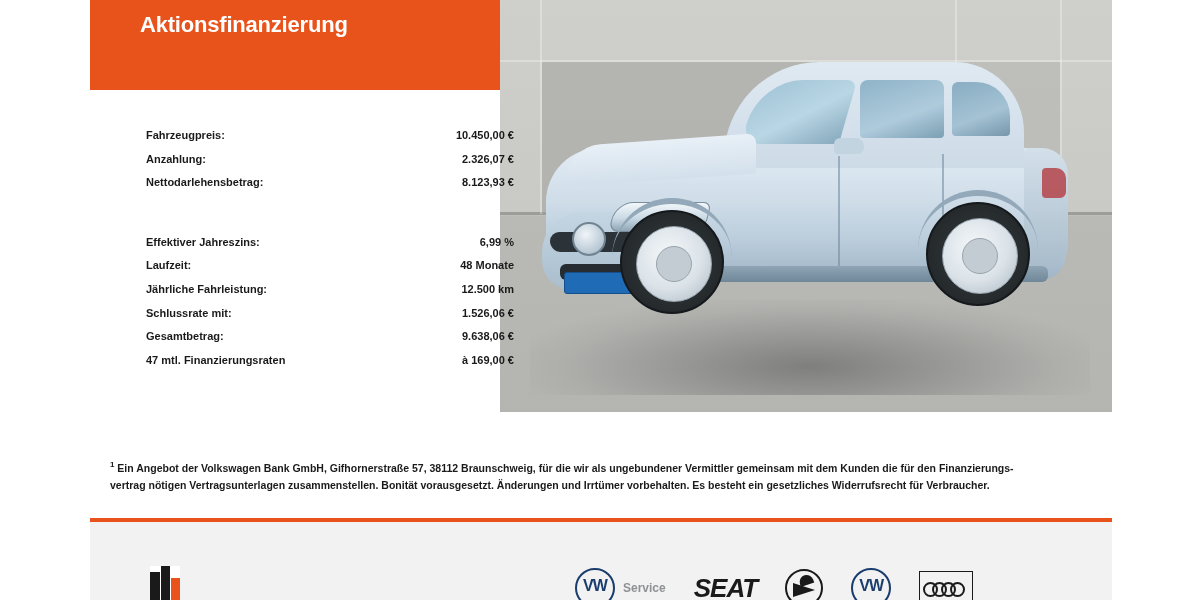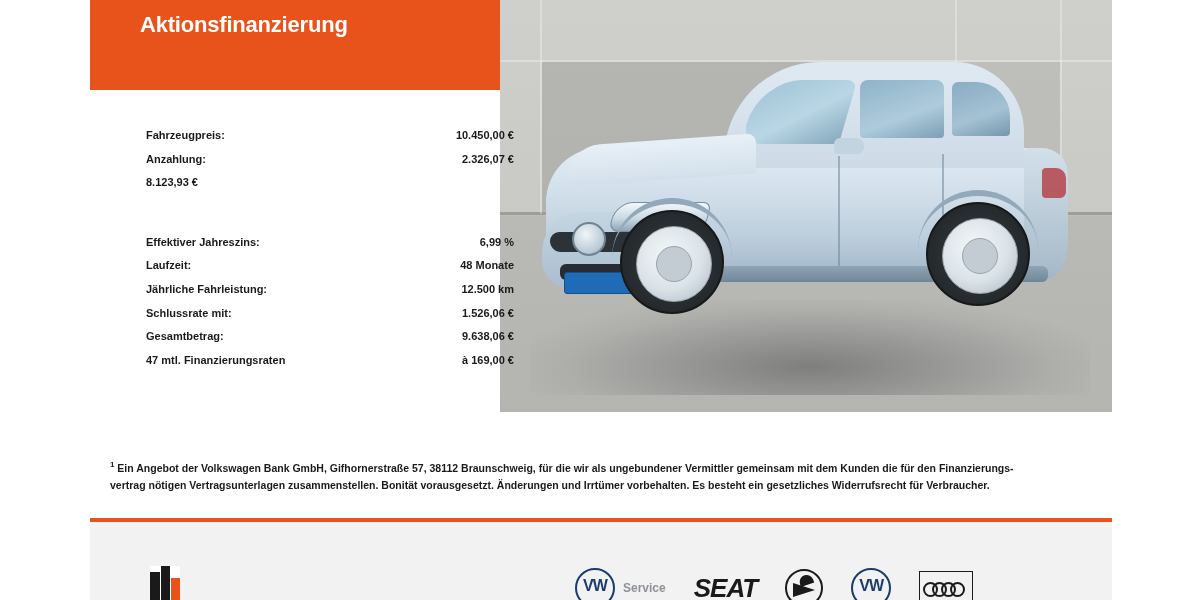--- a/index.html
+++ b/index.html
@@ -361,20 +361,21 @@
 
   <div class="fin-row">
     <span class="label">Fahrzeugpreis:</span>
     <span class="value">10.450,00 €</span>
   </div>
   <div class="fin-row">
     <span class="label">Anzahlung:</span>
     <span class="value">2.326,07 €</span>
   </div>
   <div class="fin-row">
+    <span class="label">Nettodarlehensbetrag:</span>
     <span class="value">8.123,93 €</span>
   </div>
 
   <div class="fin-gap"></div>
 
   <div class="fin-row">
     <span class="label">Effektiver Jahreszins:</span>
     <span class="value">6,99 %</span>
   </div>
   <div class="fin-row">

